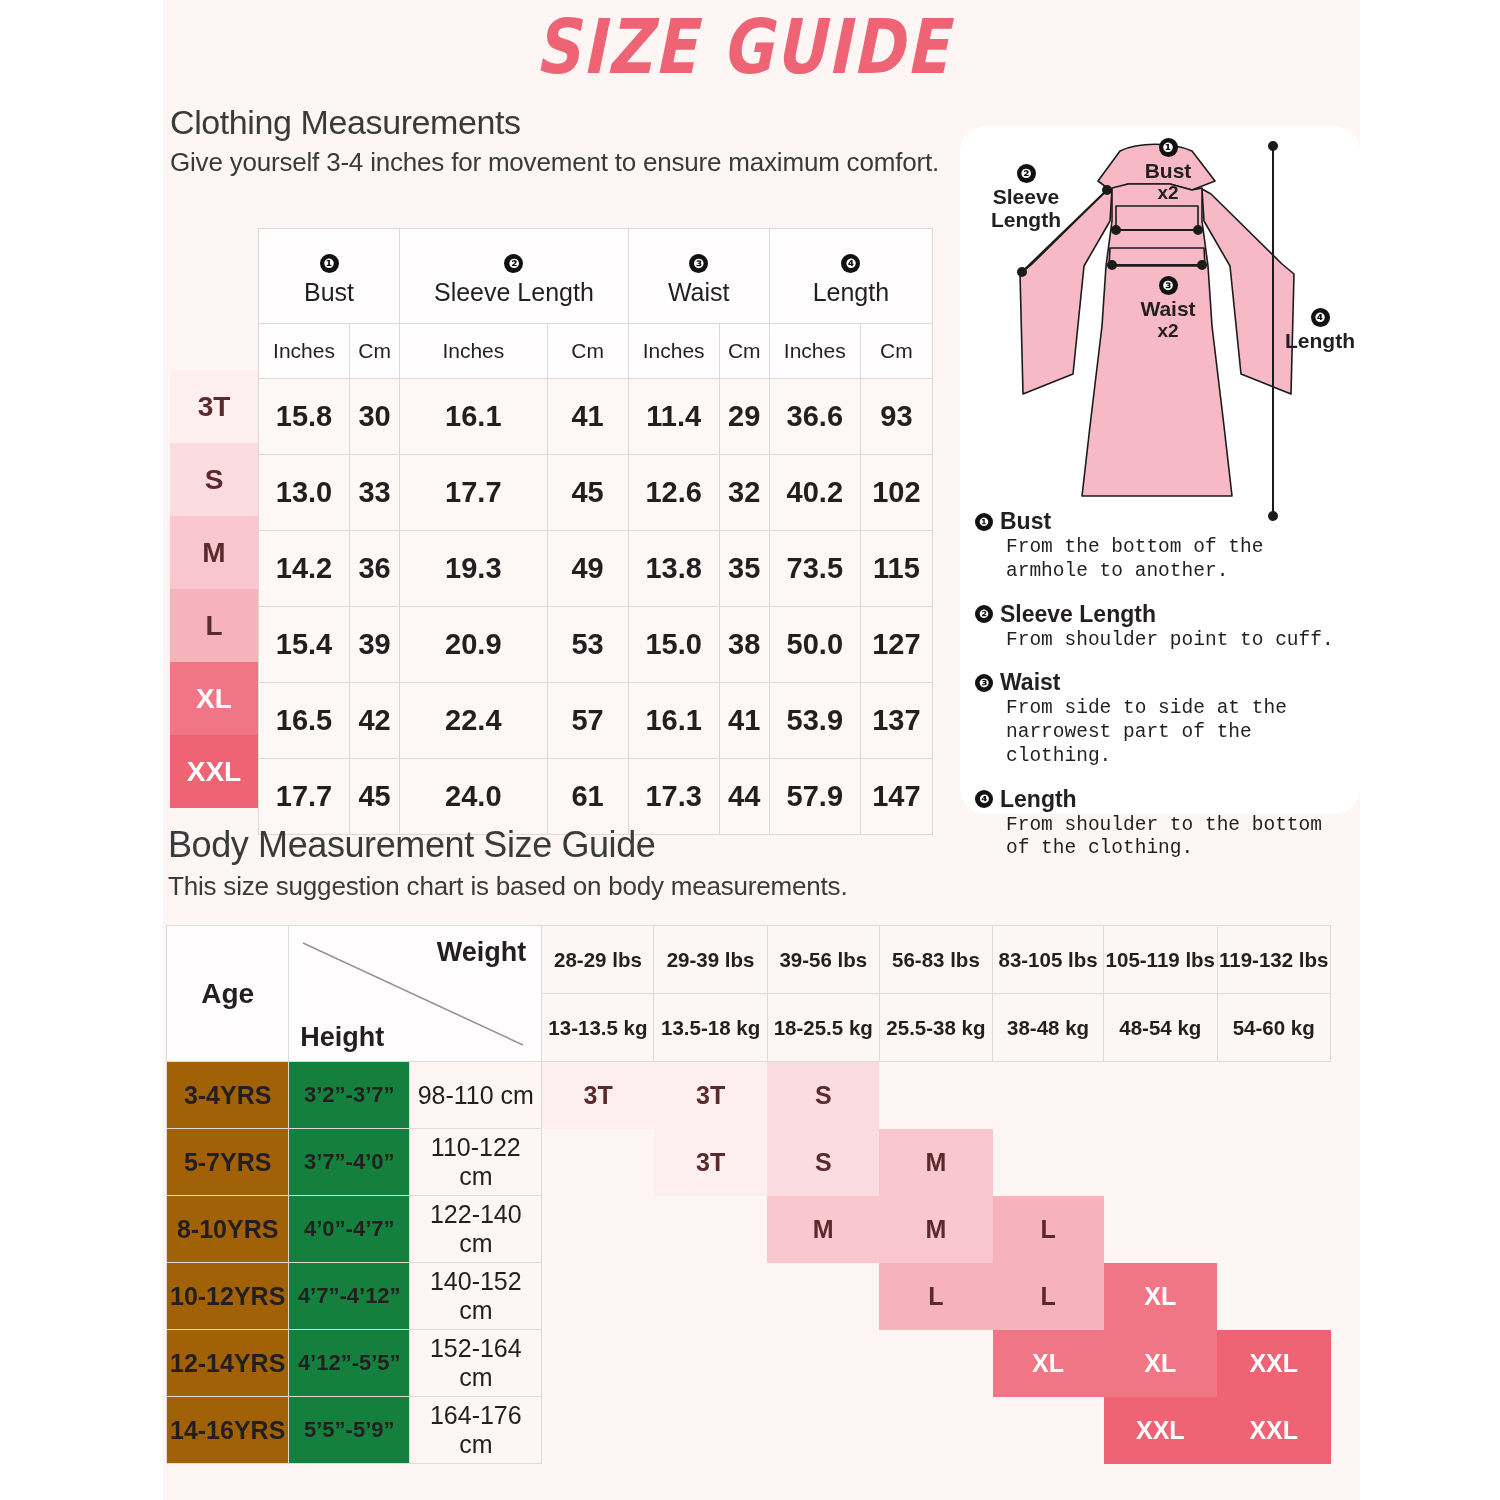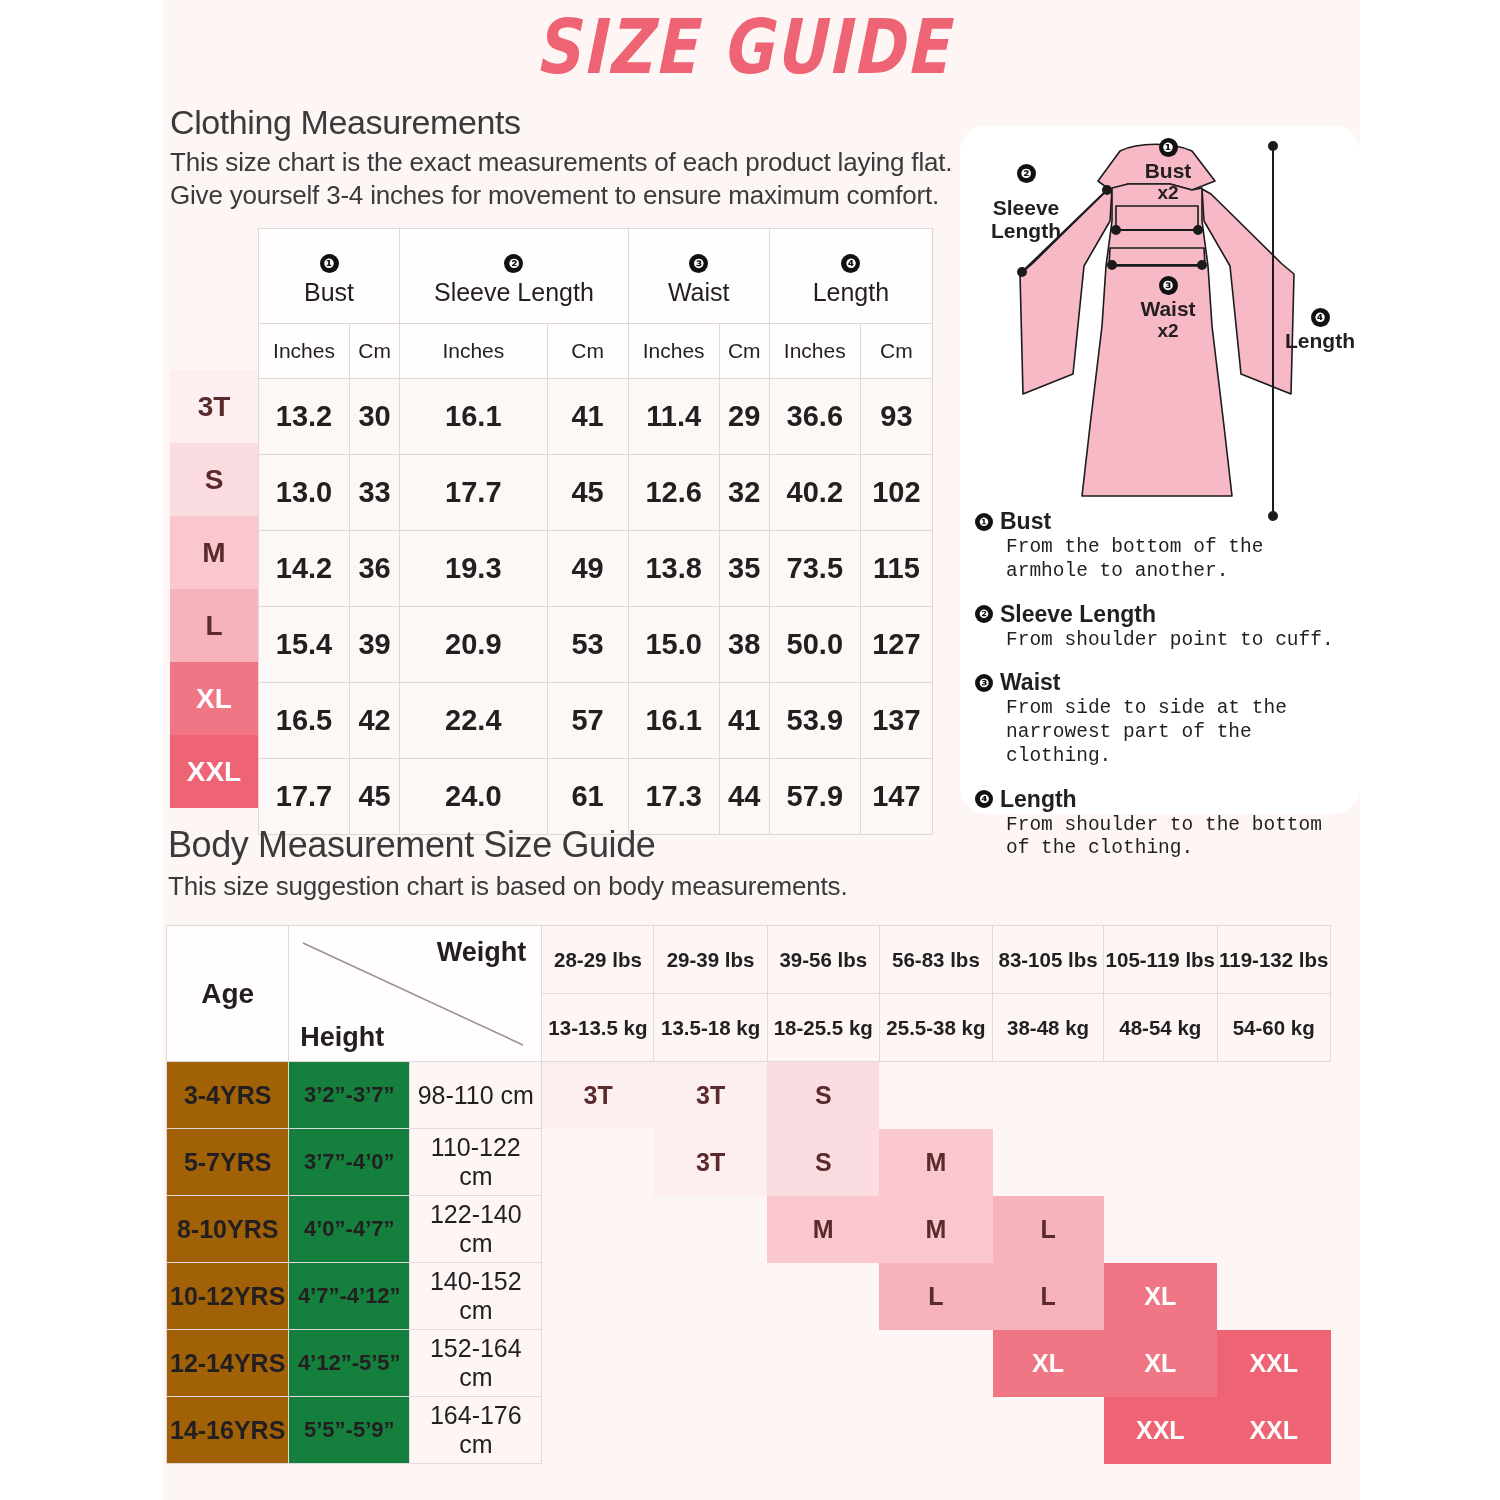--- a/index.html
+++ b/index.html
@@ -101,21 +101,20 @@
 
 <div class="page">
 
   <div class="gutter-l"></div>
   <div class="gutter-r"></div>
 
   <div class="title">SIZE GUIDE</div>
 
   <div class="sec-h1" style="left:170px;top:103px;">Clothing Measurements</div>
   <div class="sec-sub" style="left:170px;top:146px;width:790px;">
-    <div>This size chart is the exact measurements of each product laying flat.</div>
     <div>Give yourself 3-4 inches for movement to ensure maximum comfort.</div>
   </div>
 
   <div class="szcol" id="szcol">
       <div class="szcell" style="background: rgb(253, 239, 240); color: rgb(91, 42, 44);">3T</div>
       <div class="szcell" style="background: rgb(251, 221, 225); color: rgb(91, 42, 44);">S</div>
       <div class="szcell" style="background: rgb(249, 199, 205); color: rgb(91, 42, 44);">M</div>
       <div class="szcell" style="background: rgb(247, 179, 187); color: rgb(91, 42, 44);">L</div>
       <div class="szcell w" style="background: rgb(240, 118, 133); color: rgb(255, 255, 255);">XL</div>
       <div class="szcell w" style="background: rgb(238, 100, 117); color: rgb(255, 255, 255);">XXL</div>
@@ -133,21 +132,21 @@
           <td class="unit">Inches</td>
           <td class="unit">Cm</td>
           <td class="unit">Inches</td>
           <td class="unit">Cm</td>
           <td class="unit">Inches</td>
           <td class="unit">Cm</td>
           <td class="unit">Inches</td>
           <td class="unit">Cm</td>
         </tr>
         <tr>
-          <td class="val">13.2</td>
+          <td class="val">15.8</td>
           <td class="val">30</td>
           <td class="val">16.1</td>
           <td class="val">41</td>
           <td class="val">11.4</td>
           <td class="val">29</td>
           <td class="val">36.6</td>
           <td class="val">93</td>
         </tr>
         <tr>
           <td class="val">13.0</td>
@@ -243,21 +242,21 @@
     <div style="position:absolute;left:168px;top:12px;text-align:center;width:80px;">
       <span class="badge">❶</span>
       <div style="font-size:21px;font-weight:bold;line-height:1.05;">
         <span>Bust</span>
       </div>
       <div style="font-size:19px;font-weight:bold;">x2</div>
     </div>
 
     <div style="position:absolute;left:10px;top:38px;text-align:center;width:112px;">
       <span class="badge">❷</span>
-      <div style="font-size:21px;font-weight:bold;line-height:1.08;margin-top:11px;">
+      <div style="font-size:21px;font-weight:bold;line-height:1.08;">
         <div>Sleeve</div>
         <div>Length</div>
       </div>
     </div>
 
     <div style="position:absolute;left:166px;top:150px;text-align:center;width:84px;">
       <span class="badge">❸</span>
       <div style="font-size:21px;font-weight:bold;line-height:1.05;">
         <span>Waist</span>
       </div>

